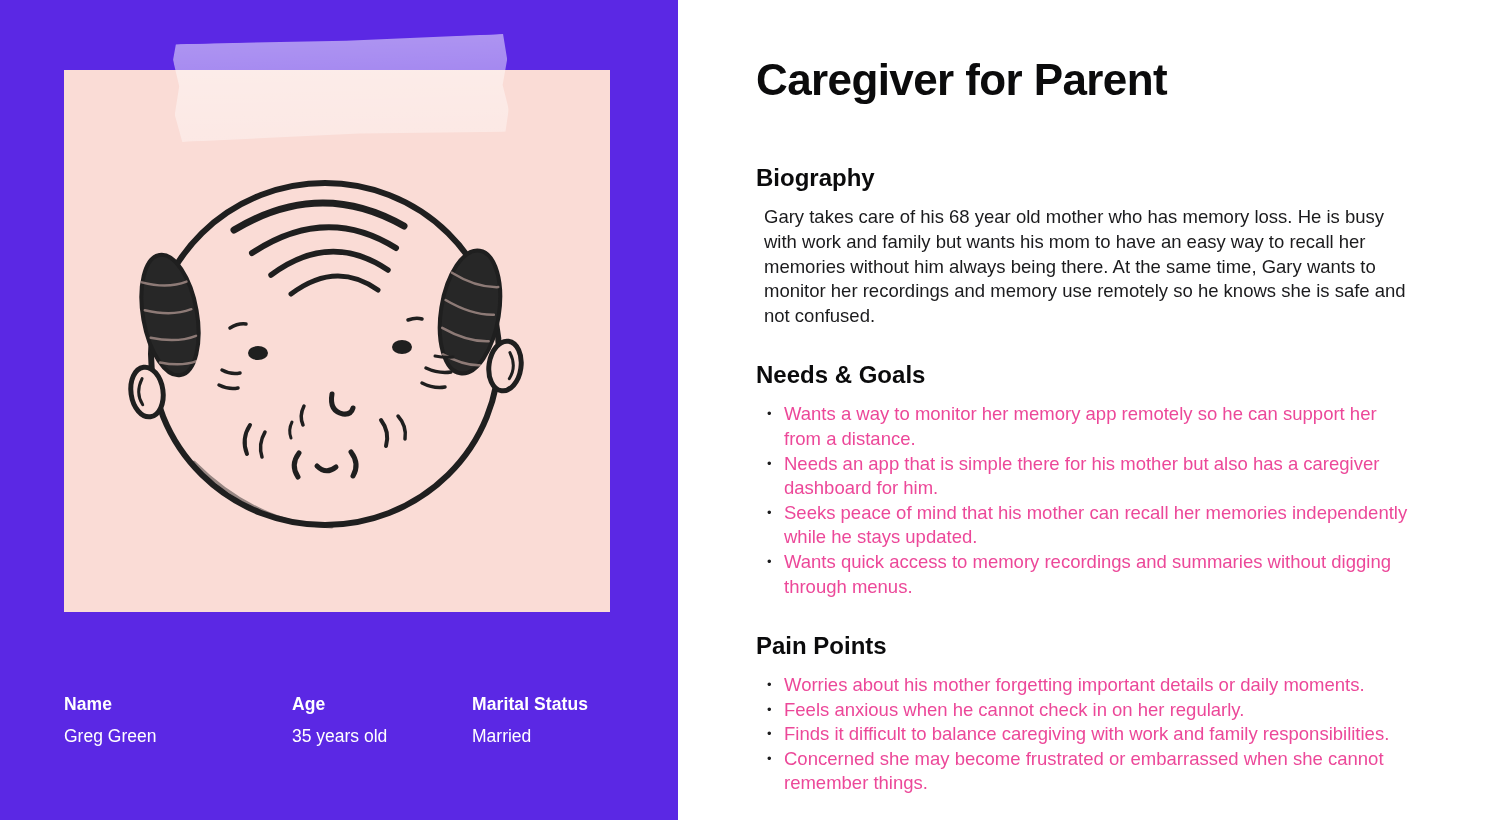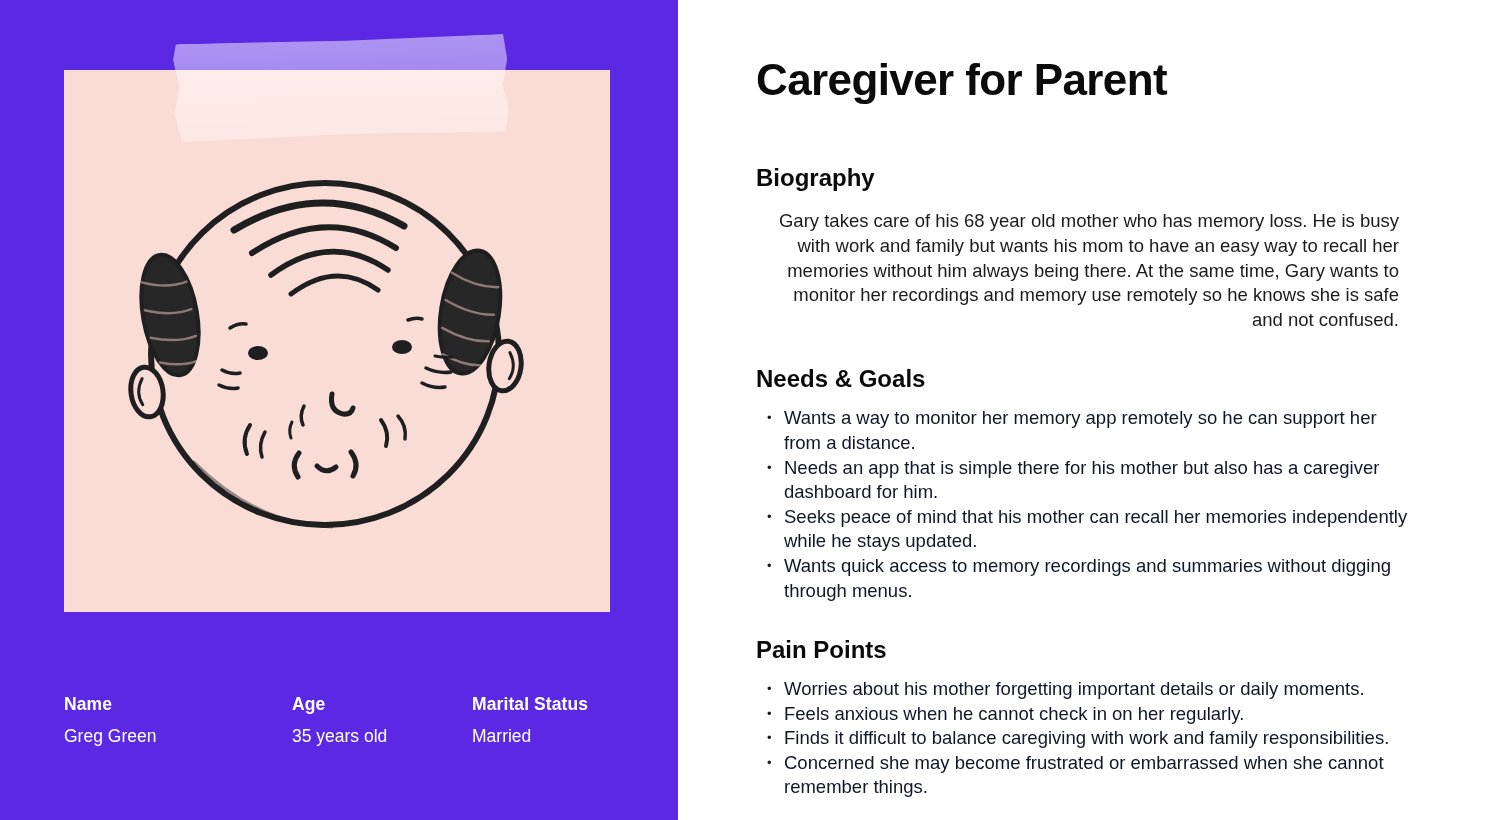--- a/index.html
+++ b/index.html
@@ -91,39 +91,38 @@
     color: #0b0b0c;
   }
   section { margin-bottom: 33px; }
   h2 {
     margin: 0 0 13px 0;
     font-size: 24px;
     font-weight: 700;
     color: #0b0b0c;
   }
   p.body-text {
-    margin: 17px;
+    margin: 8px;
     max-width: 650px;
     font-size: 18.5px;
     line-height: 24.6px;
     color: #1b1b1d;
-    text-align: right;
   }
   ul.bullets {
     list-style: none;
     margin: 0;
     padding: 0;
     max-width: 680px;
   }
   ul.bullets li {
     position: relative;
     padding-left: 28px;
     font-size: 18.5px;
     line-height: 24.6px;
-    color: #0f172a;
+    color: #ec4899;
   }
   ul.bullets li::before {
     content: "•";
     position: absolute;
     left: 11px;
     top: 0;
     font-size: 13px;
     line-height: 24.6px;
     color: #1b1b1d;
   }

